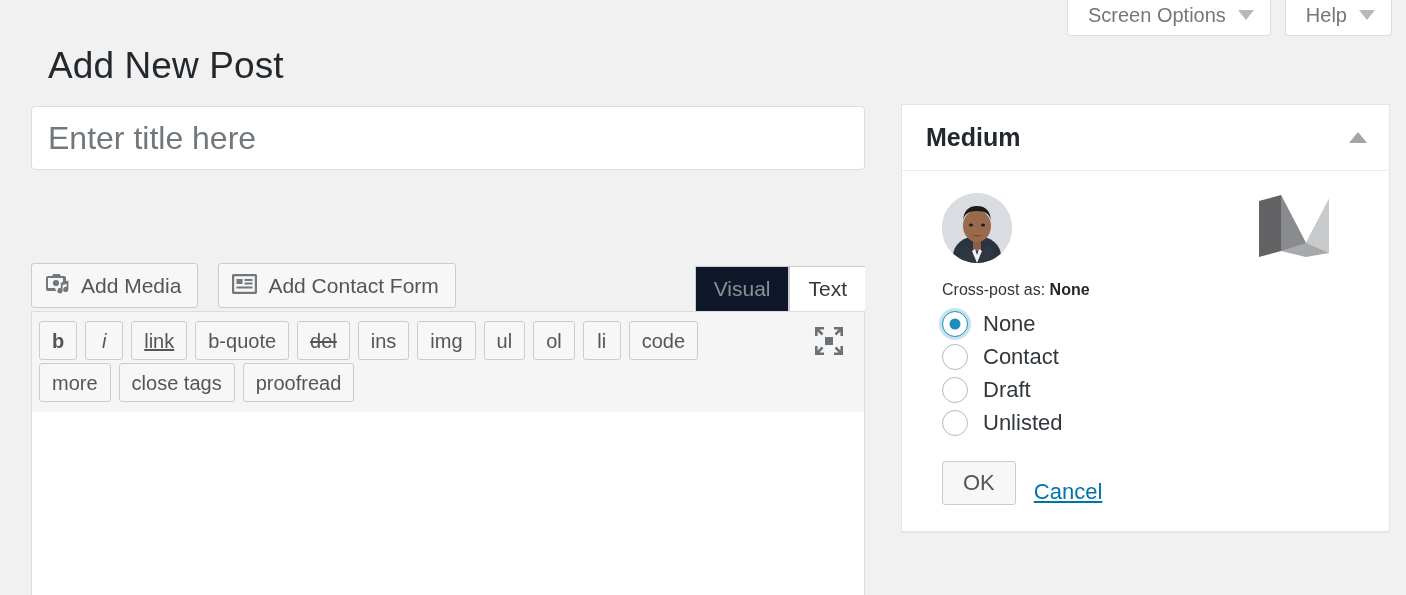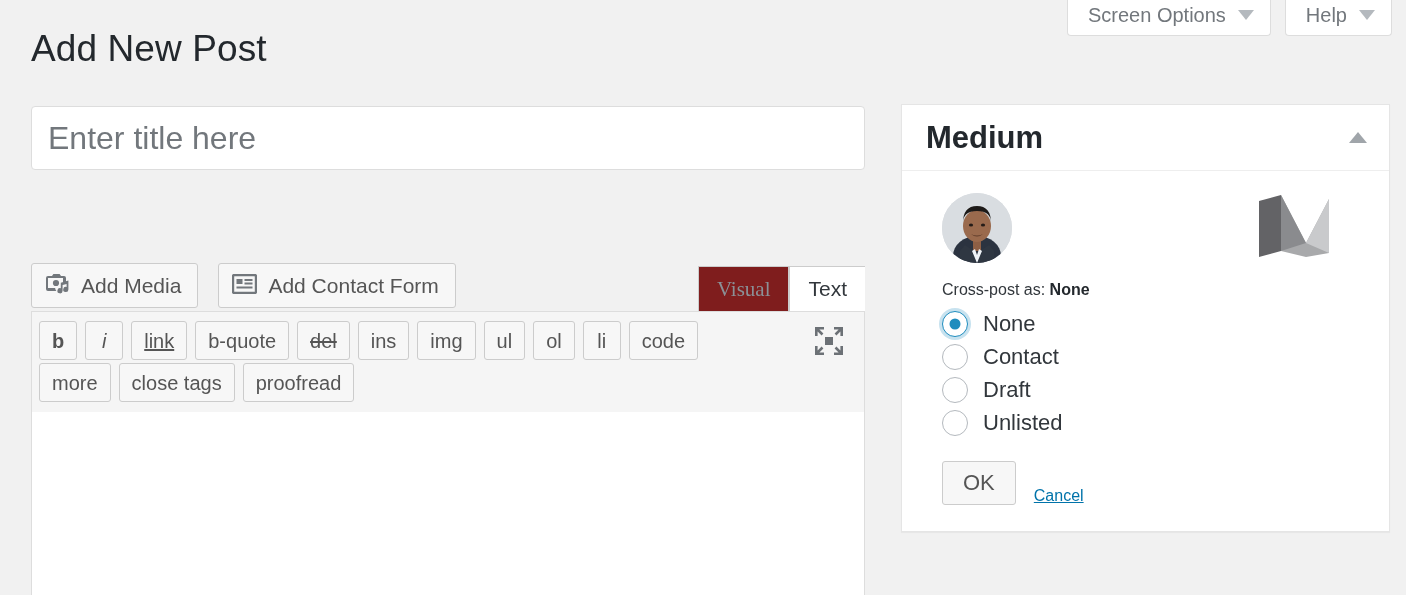--- a/index.html
+++ b/index.html
@@ -46,21 +46,21 @@
     border-top: 10px solid #b4b9be;
   }
 
   
   .page-title {
     position: absolute;
     left: 31px; top: 28px;
     font-size: 37px;
     font-weight: 400;
     color: #23282d;
-    margin: 0;
+    margin: 17px;
     letter-spacing: .1px;
   }
 
   
   .editor-col {
     position: absolute;
     left: 31px; top: 106px;
     width: 834px;
   }
   .title-input {
@@ -112,24 +112,23 @@
     padding: 0 18px;
     display: flex;
     align-items: center;
     font-size: 21px;
     border: 1px solid #ccc;
     border-bottom: none;
     cursor: pointer;
     font-family: "Liberation Sans", sans-serif;
   }
   .ed-tab.inactive {
-    background: #7f1d1d;
+    background: #0f172a;
     color: #8b9096;
     border-color: #ccc;
-    font-family: Liberation Serif, serif;
   }
   .ed-tab.active {
     background: #fff;
     color: #32373c;
     border-color: #ccc;
     border-right: none;
     position: relative;
     z-index: 3;
   }
 
@@ -202,21 +201,21 @@
   }
   .side-head {
     height: 66px;
     display: flex;
     align-items: center;
     justify-content: space-between;
     padding: 0 22px 0 24px;
     border-bottom: 1px solid #eee;
   }
   .side-title {
-    font-size: 31px;
+    font-size: 25px;
     font-weight: bold;
     color: #23282d;
   }
   .caret-up {
     width: 0; height: 0;
     border-left: 9px solid transparent;
     border-right: 9px solid transparent;
     border-bottom: 11px solid #a0a5aa;
     cursor: pointer;
   }
@@ -286,21 +285,21 @@
     border: 1px solid #ccc;
     border-radius: 3px;
     height: 44px;
     padding: 0 20px;
     font-size: 22px;
     color: #555;
     font-family: "Liberation Sans", sans-serif;
     cursor: pointer;
   }
   .cancel-link {
-    font-size: 16px;
+    font-size: 22px;
     color: #0073aa;
     text-decoration: underline;
     cursor: pointer;
   }
 </style>
 </head>
 <body>
 
 <div id="app">
 

